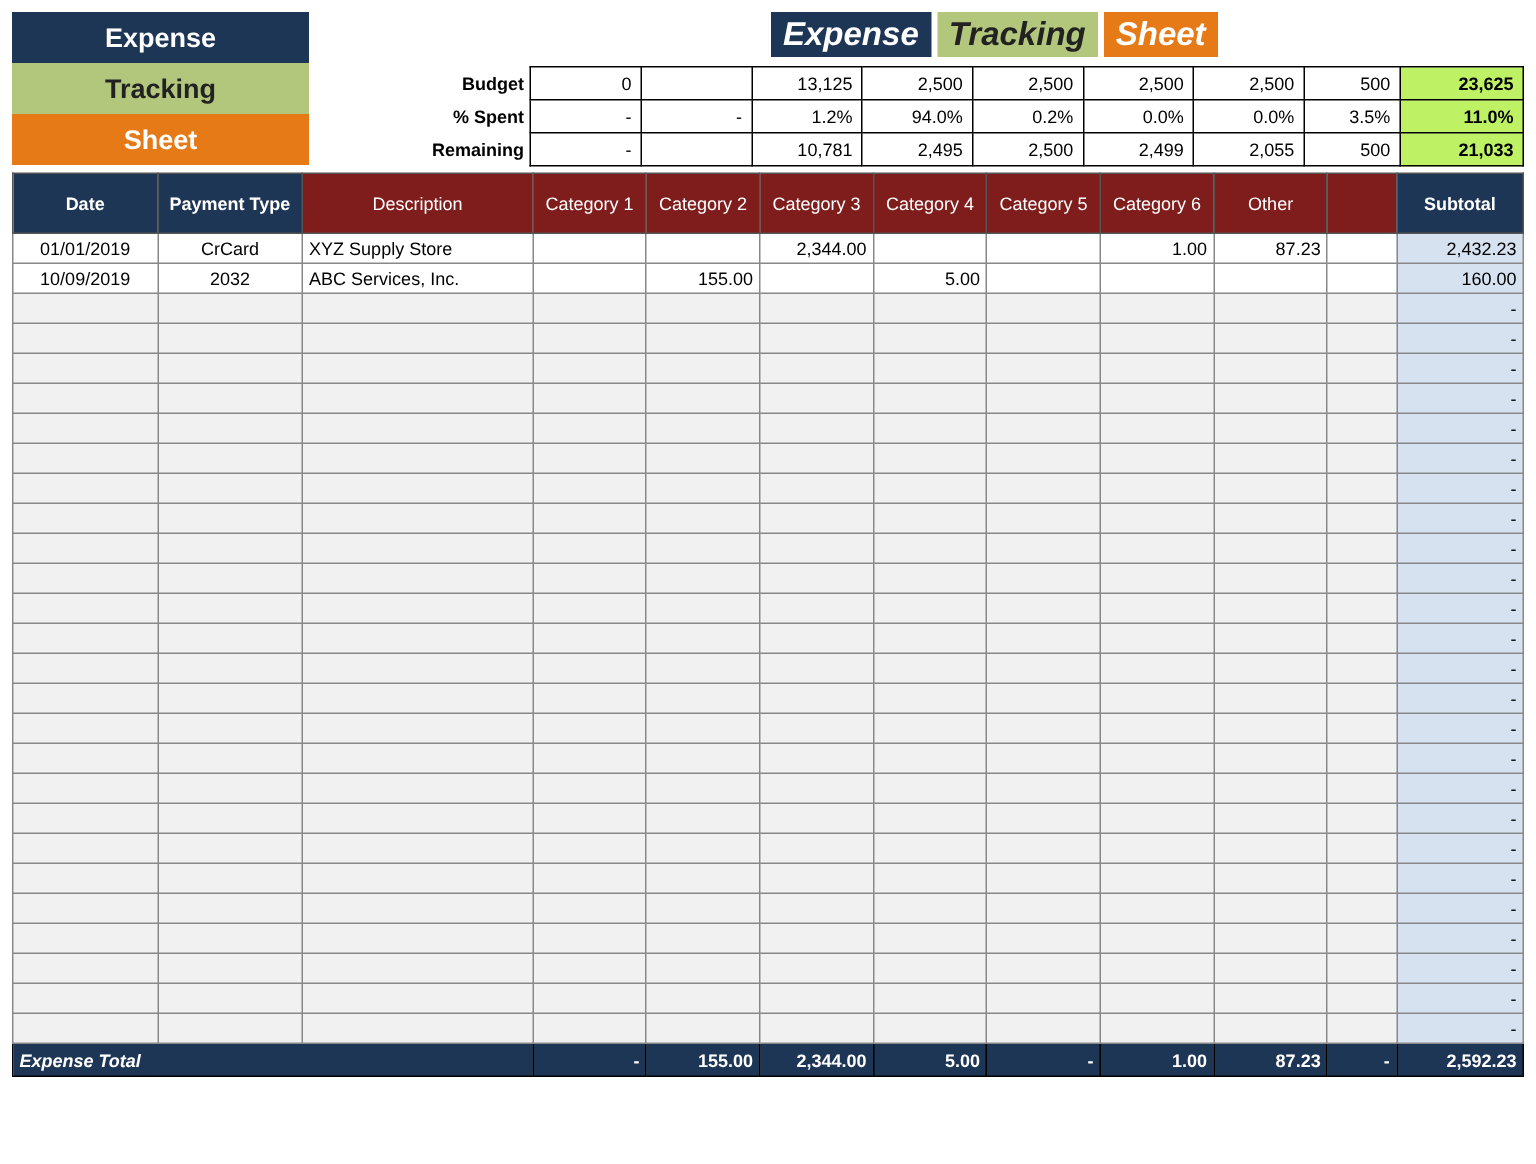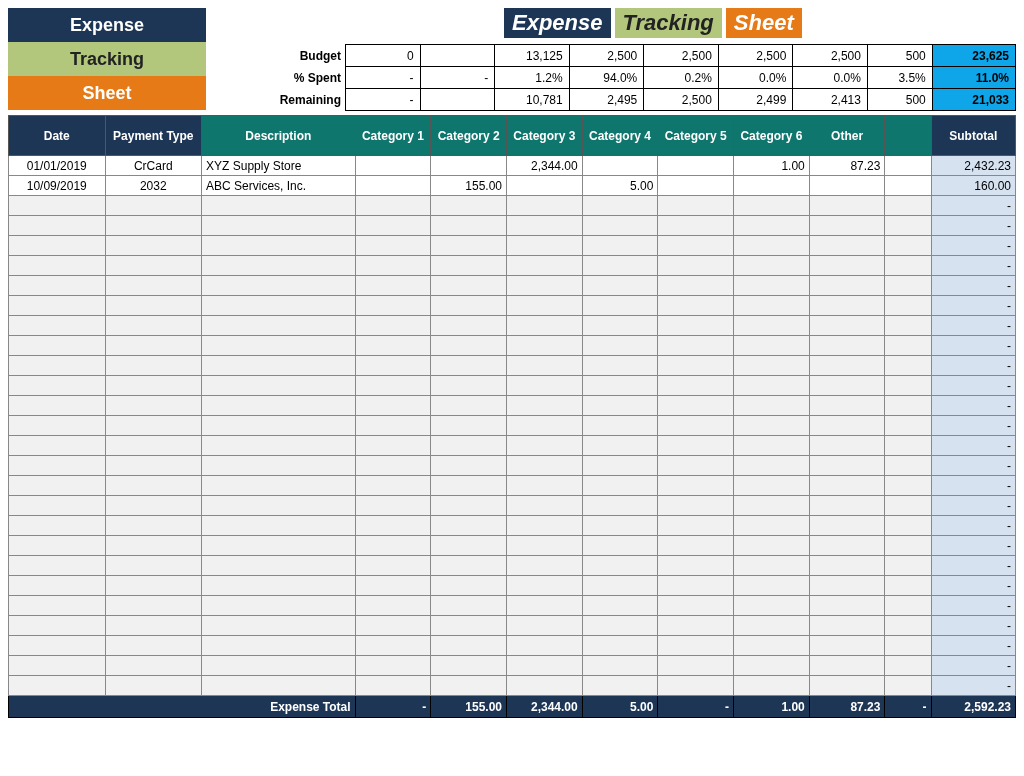--- a/index.html
+++ b/index.html
@@ -2,21 +2,21 @@
 <html><head>
 <meta charset="utf-8">
 <style>
   * { box-sizing: border-box; }
   body {
     margin: 0; padding: 8px;
     font-family: Arial, Helvetica, sans-serif;
     background: #fff;
     width: 1024px;
   }
-  .top-area { display: flex; gap: 12px; margin-bottom: 4px; }
+  .top-area { display: flex; gap: 22px; margin-bottom: 4px; }
   .logo-box { width: 198px; display: flex; flex-direction: column; }
   .logo-row {
     height: 34px; display: flex; align-items: center; justify-content: center;
     color: #fff; font-weight: bold; font-size: 18px;
   }
   .logo-navy { background: #1e3656; }
   .logo-green { background: #b2c67c; color: #222; }
   .logo-orange { background: #e67a17; }
   .top-right { flex: 1; }
   .title-row { display: flex; gap: 4px; margin-bottom: 6px; margin-left: 286px; }
@@ -28,41 +28,41 @@
   .chip-green { background: #b2c67c; color: #222; }
   .chip-orange { background: #e67a17; }
   .summary-table { border-collapse: collapse; width: 100%; }
   .summary-table td {
     border: 1px solid #000; height: 22px; font-size: 12px;
     text-align: right; padding: 2px 6px; white-space: nowrap;
   }
   .summary-table td.label {
     border: none; font-weight: bold; text-align: right; padding-right: 4px;
   }
-  .summary-table td.total-col { background: #0ea5e9; font-weight: bold; }
+  .summary-table td.total-col { background: #bef264; font-weight: bold; }
   .main-table { border-collapse: collapse; width: 1008px; table-layout: fixed; border-radius: 25px; }
   .main-table th {
-    background: #0f766e; color: #fff; font-weight: bold; font-size: 12px;
+    background: #7f1d1d; color: #fff; font-weight: normal; font-size: 12px;
     border: 1px solid #555; padding: 6px 2px; height: 40px; vertical-align: middle;
   }
   .main-table th.navy { background: #1e3656; font-weight: bold; }
   .main-table td {
     border: 1px solid #888; height: 20px; font-size: 12px; padding: 1px 4px;
     text-align: right;
   }
   .main-table td.date, .main-table td.ptype { text-align: center; }
   .main-table td.desc { text-align: left; margin-left: 48px; }
   .main-table td.sub { background: #d6e2f0; }
   .main-table tr.empty td { background: #f1f1f1; }
   .main-table tr.empty td.sub { background: #d6e2f0; }
   .footer-row td {
     background: #1e3656; color: #fff; font-weight: bold; font-size: 12px;
     border: 1px solid #000; height: 22px; padding: 2px 4px; text-align: right;
   }
-  .footer-row td.ftlabel { text-align: right; }
+  .footer-row td.ftlabel { text-align: left; font-style: italic; }
 </style>
 </head>
 <body>
 
 <div class="top-area">
   <div class="logo-box">
     <div class="logo-row logo-navy">Expense</div>
     <div class="logo-row logo-green">Tracking</div>
     <div class="logo-row logo-orange">Sheet</div>
   </div>
@@ -111,21 +111,21 @@
             <td class="total-col">11.0%</td>
           </tr>
           <tr>
             <td class="label">Remaining</td>
             <td>-</td>
             <td></td>
             <td>10,781</td>
             <td>2,495</td>
             <td>2,500</td>
             <td>2,499</td>
-            <td>2,413</td>
+            <td>2,055</td>
             <td>500</td>
             <td class="total-col">21,033</td>
           </tr>
         </tbody>
     </table>
   </div>
 </div>
 
 <table class="main-table">
   <colgroup>

